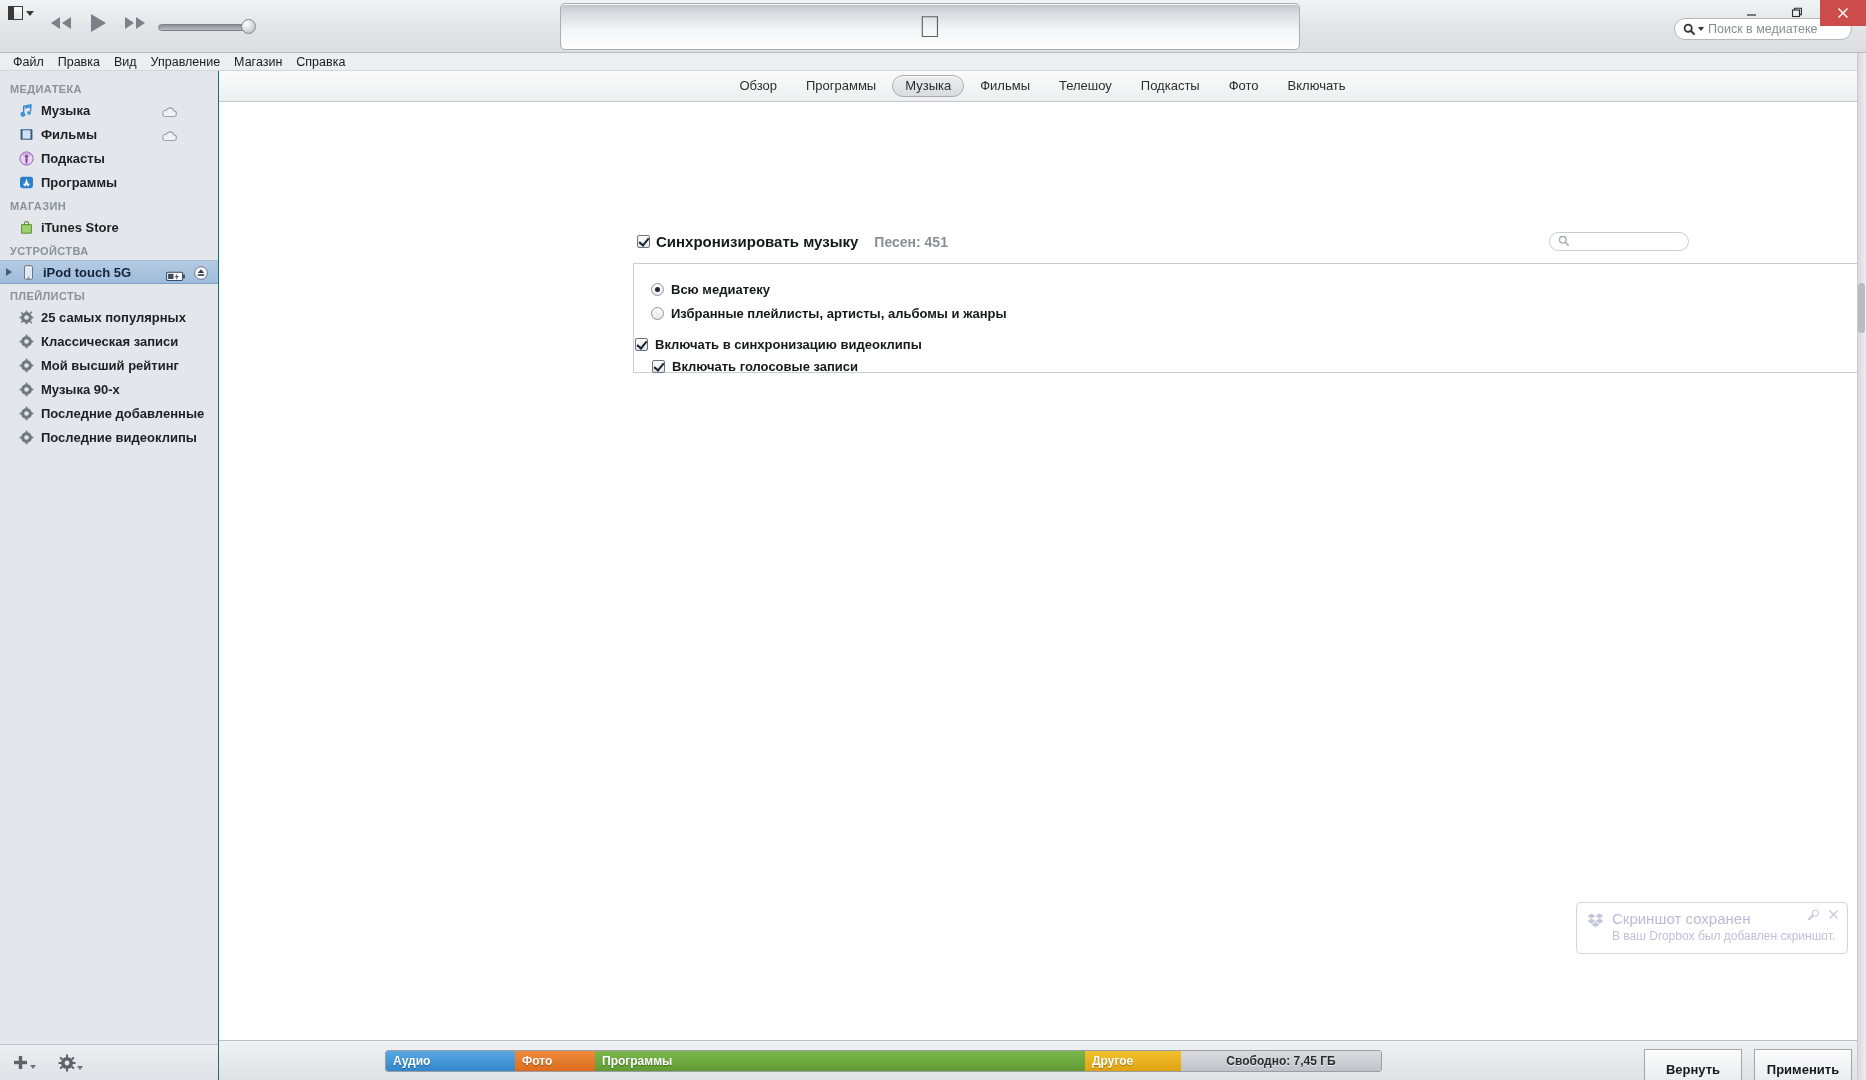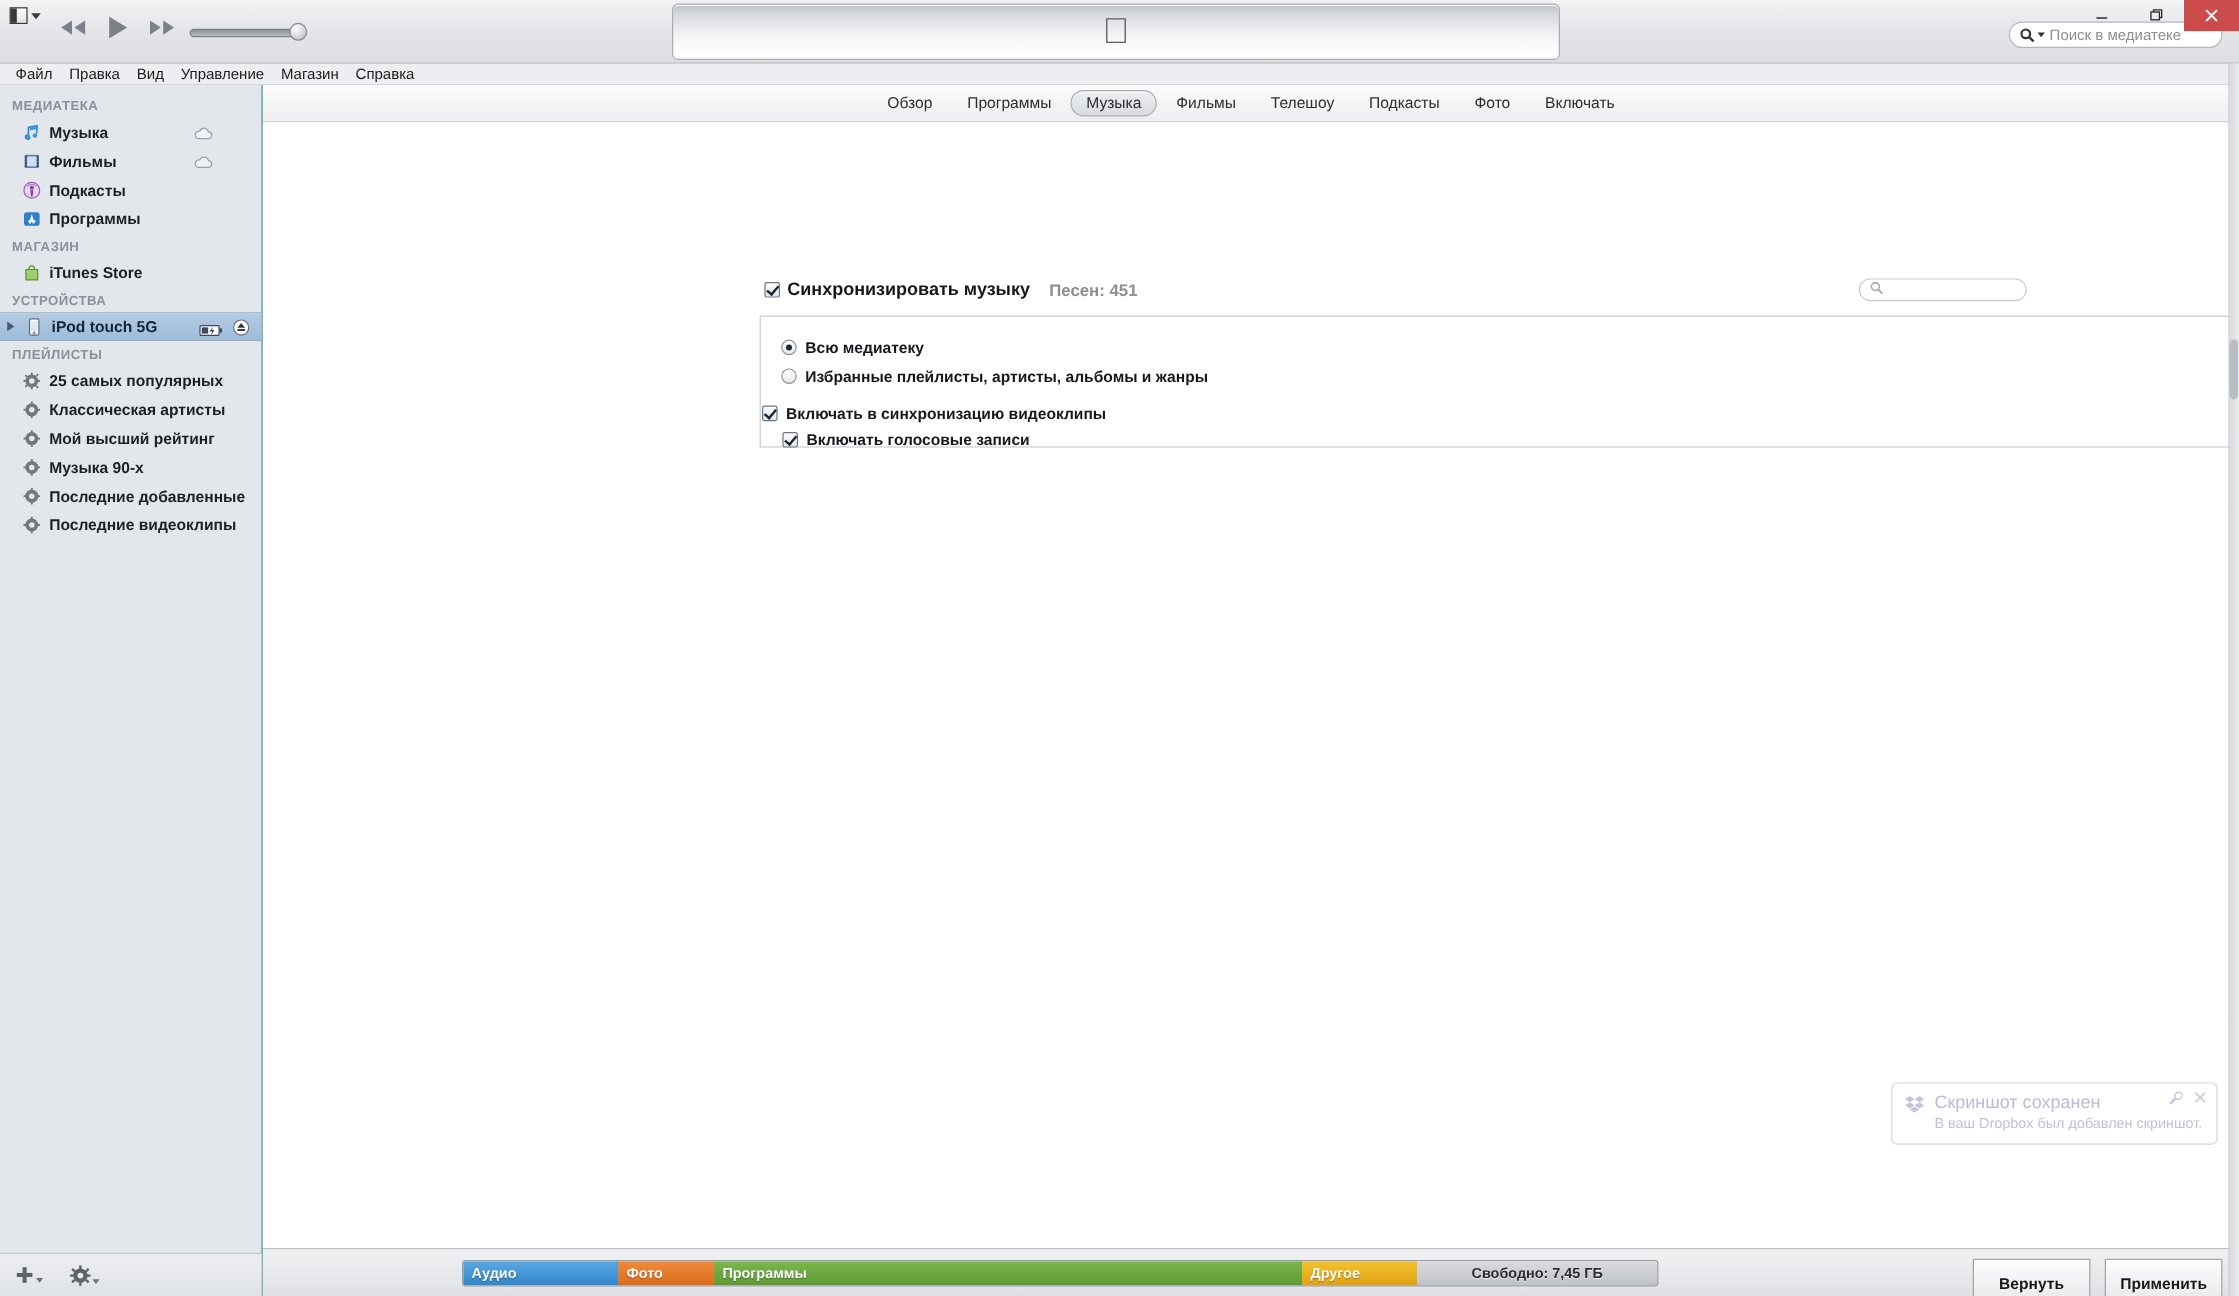--- a/index.html
+++ b/index.html
@@ -510,21 +510,21 @@
                 <g fill="#707880">
                   <circle cx="7.5" cy="7.5" r="5.4"></circle>
                   <rect x="6.7" y="0.6" width="1.6" height="2.4"></rect>
                   <rect x="6.7" y="12" width="1.6" height="2.4"></rect>
                   <rect x="0.6" y="6.7" width="2.4" height="1.6"></rect>
                   <rect x="12" y="6.7" width="2.4" height="1.6"></rect>
                 </g>
                 <circle cx="7.5" cy="7.5" r="2.3" fill="#e3e7ec"></circle>
               </svg>
           </span>
-          <span class="lbl">Классическая артисты</span>
+          <span class="lbl">Классическая записи</span>
         </div>
 
         <div class="side-row">
           <span class="icn">
             <svg width="15" height="15" viewBox="0 0 15 15">
                 <g fill="#707880">
                   <circle cx="7.5" cy="7.5" r="5.4"></circle>
                   <rect x="6.7" y="0.6" width="1.6" height="2.4"></rect>
                   <rect x="6.7" y="12" width="1.6" height="2.4"></rect>
                   <rect x="0.6" y="6.7" width="2.4" height="1.6"></rect>

